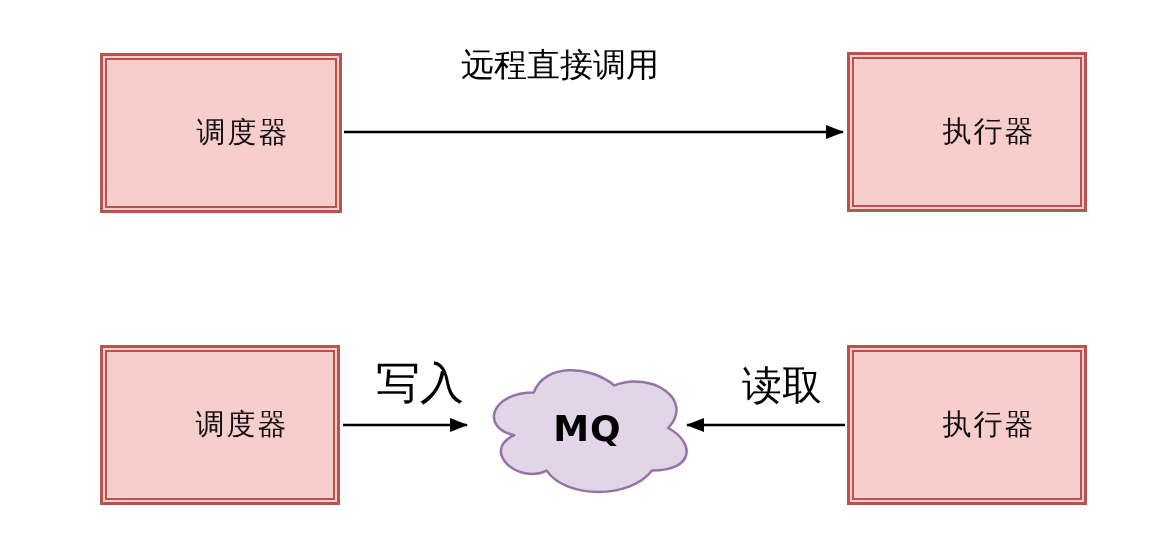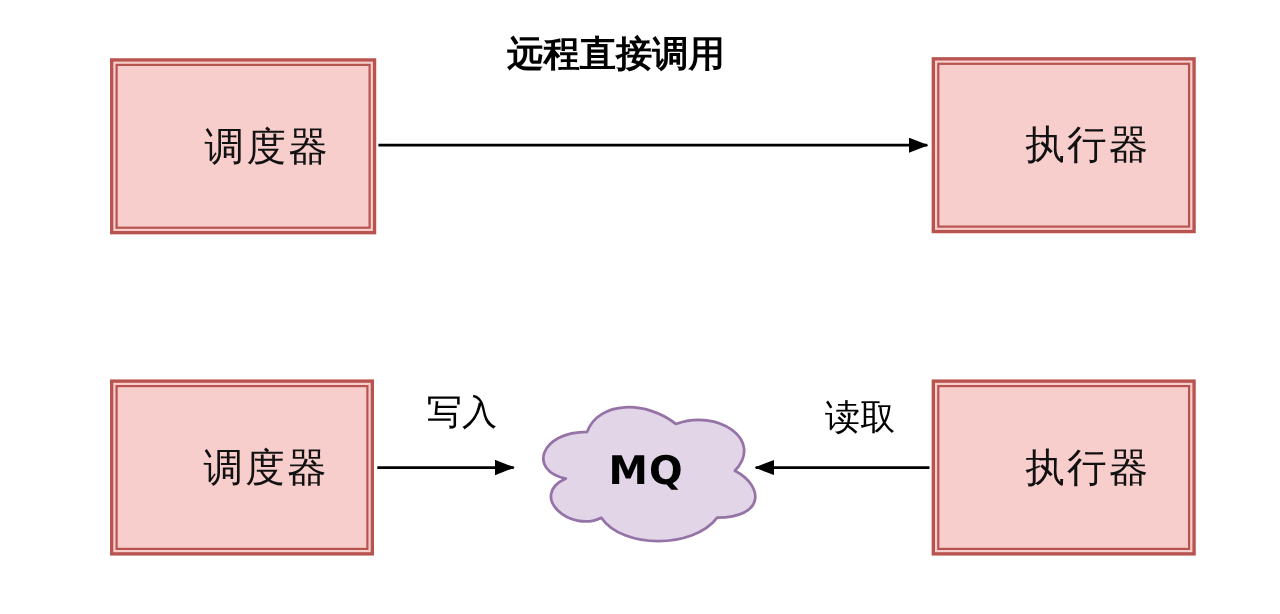--- a/index.html
+++ b/index.html
@@ -26,21 +26,21 @@
     justify-content: center;
   }
   .node::after {
     content: "";
     position: absolute;
     inset: 2px;
     border: 2px solid #b85450;
     pointer-events: none;
   }
   .node-label {
-    font-size: 36px;
+    font-size: 29px;
     color: #111111;
     letter-spacing: 2px;
     position: relative;
     z-index: 1;
     margin-left: 44px;
   }
   #node-scheduler-top { left: 100px; top: 53px;  width: 242px; height: 160px; }
   #node-executor-top  { left: 847px; top: 52px;  width: 240px; height: 160px; }
   #node-scheduler-bot { left: 100px; top: 345px; width: 240px; height: 160px; }
   #node-executor-bot  { left: 847px; top: 345px; width: 240px; height: 160px; }
@@ -56,23 +56,23 @@
 
   
   .edge-label {
     position: absolute;
     text-align: center;
     color: #000000;
     font-size: 33px;
     line-height: 1.35;
     white-space: nowrap;
   }
-  #label-direct-call { left: 399px; top: 27px; width: 322px; font-weight: bold; }
-  #label-write { left: 360px; top: 353px; width: 120px; font-size: 32px; }
-  #label-read  { left: 722px; top: 358px; width: 120px; font-size: 32px; }
+  #label-direct-call { left: 399px; top: 43px; width: 322px; }
+  #label-write { left: 360px; top: 353px; width: 120px; font-size: 44px; }
+  #label-read  { left: 722px; top: 358px; width: 120px; font-size: 40px; }
 
   
   #cloud-mq {
     position: absolute;
     left: 478px; top: 355px;
     width: 219px; height: 146px;
   }
   #cloud-mq-label {
     position: absolute;
     left: 478px; top: 355px;

